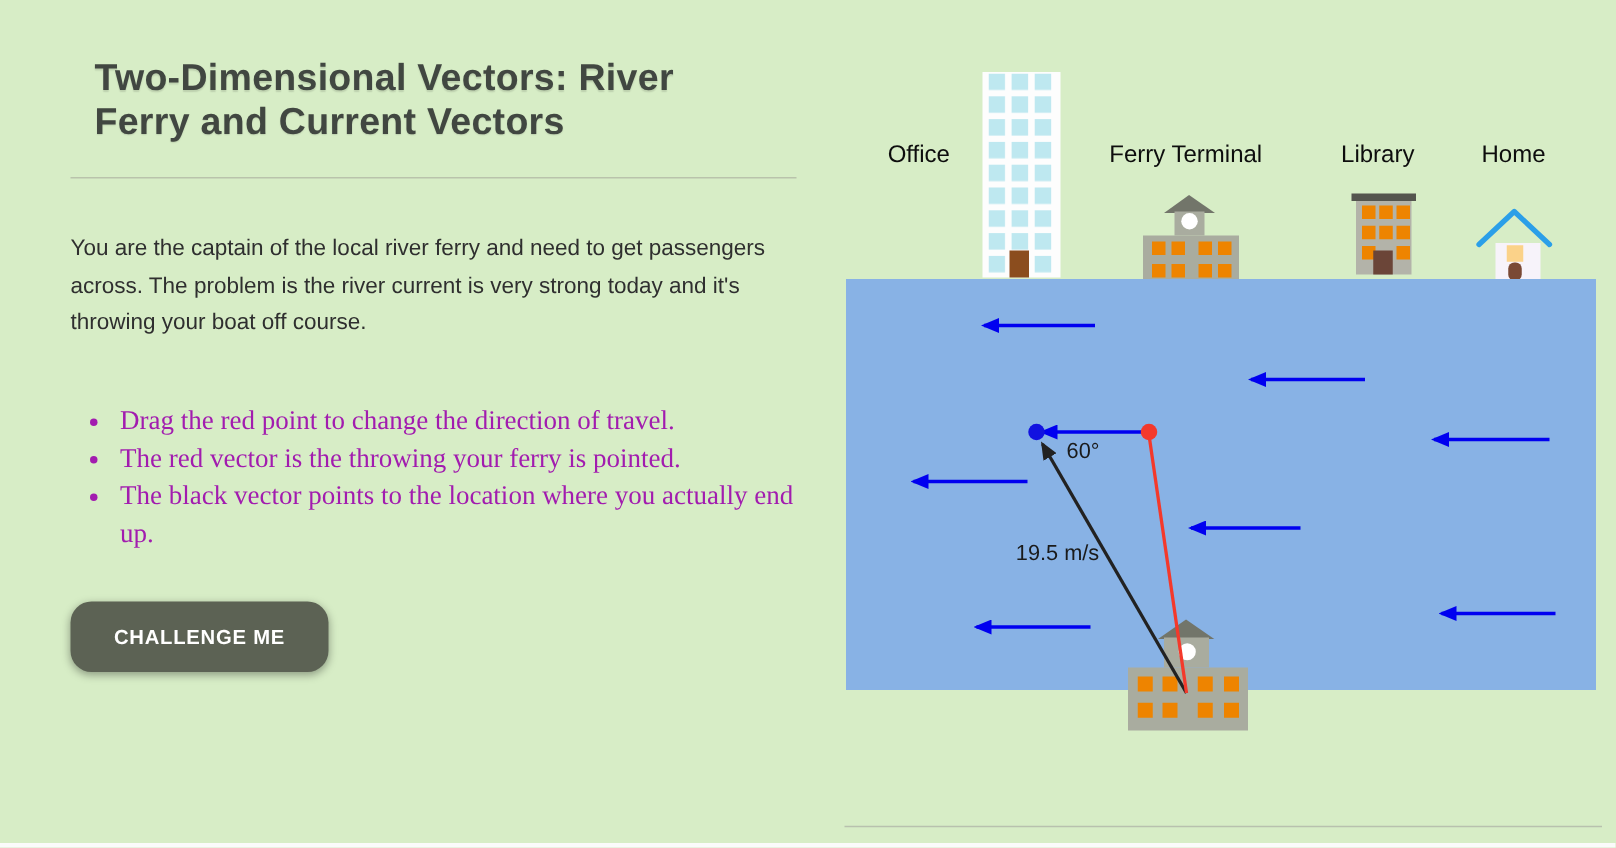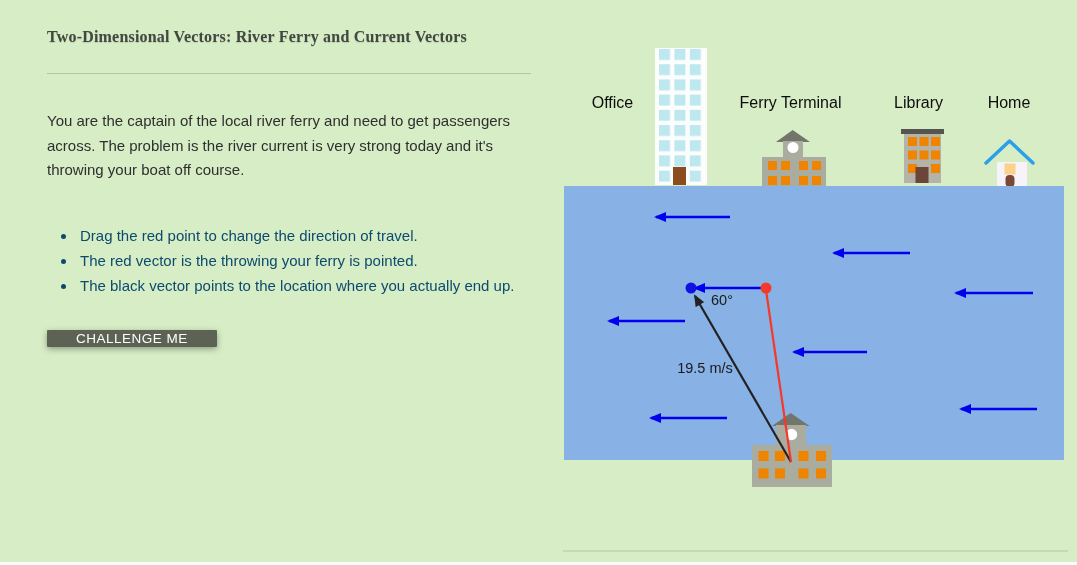--- a/index.html
+++ b/index.html
@@ -3,34 +3,33 @@
 <meta charset="utf-8">
 <style>
   html,body{margin:0;padding:0;}
   body{
     width:1077px;height:565px;position:relative;overflow:hidden;
     background:#d7edc6;
     font-family:"Liberation Sans", sans-serif;
   }
   .left-panel{position:absolute;left:47px;top:22px;width:484px;}
   .page-title{
-    margin:0;font-size:16px;line-height:29px;font-weight:bold;
+    margin:16px;font-size:25px;line-height:29px;font-weight:bold;
     color:#414741;letter-spacing:0.2px;
     text-shadow:0 1px 1px rgba(0,0,0,0.12);
-    font-family:Liberation Serif, serif;
   }
   .title-rule{border:none;border-top:1px solid #b9c3ab;margin:22px 0 0 0;}
   .intro-text{margin:35px 0 0 0;font-size:15px;line-height:24.5px;color:#2f2f2f;}
-  .instruction-list{margin:40px 0 0 0;padding-left:30px;font-size:15px;line-height:25.3px;color:#0c4a6e;}
+  .instruction-list{margin:40px 0 0 0;padding-left:30px;font-size:18px;line-height:25.3px;color:#a21caf;font-family:Liberation Serif, serif;}
   .instruction-list li{padding-left:3px;}
   .challenge-btn{
     margin-top:32px;display:inline-block;cursor:pointer;
-    background:#5c6254;color:#ffffff;border:none;border-radius:1px;
-    font-family:inherit;font-weight:normal;font-size:13.5px;letter-spacing:0.5px;
-    padding:1px 29px;box-shadow:0 2px 6px rgba(0,0,0,0.35);
+    background:#5c6254;color:#ffffff;border:none;border-radius:14px;
+    font-family:inherit;font-weight:bold;font-size:13.5px;letter-spacing:0.5px;
+    padding:16px 29px;box-shadow:0 2px 6px rgba(0,0,0,0.35);
   }
   .scene{position:absolute;left:555px;top:0;}
   .scene text{font-family:"Liberation Sans", sans-serif;}
   .building-label{font-size:16px;fill:#0d0d0d;}
   .measure-label{font-size:14.5px;fill:#1a1a1a;}
   .bottom-strip{position:absolute;left:0;right:0;bottom:0;height:3px;background:#fbfbfb;}
 </style>
 </head>
 <body>
 

